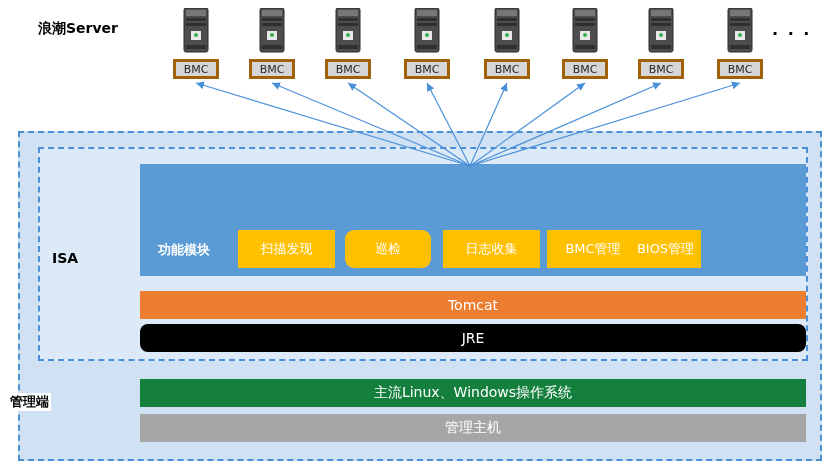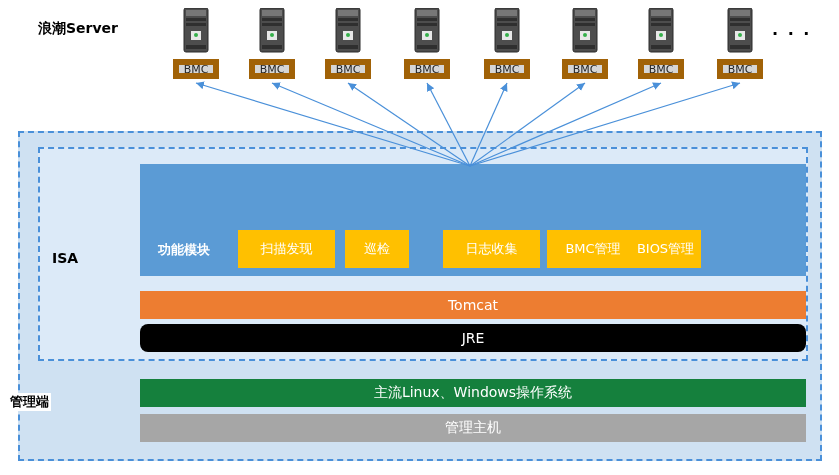--- a/index.html
+++ b/index.html
@@ -5,21 +5,21 @@
   * { margin:0; padding:0; box-sizing:border-box; }
   html,body { background:#ffffff; }
   body { font-family:"DejaVu Sans","Liberation Sans",sans-serif; }
   .canvas { position:relative; width:839px; height:475px; background:#ffffff; overflow:hidden; }
 
   .page-title { position:absolute; left:38px; top:20px; font-size:14px; font-weight:bold; color:#000; }
   .ellipsis { position:absolute; left:772px; top:20px; font-size:16px; font-weight:bold; color:#000; letter-spacing:2px; }
 
   .server { position:absolute; top:8px; width:46px; display:flex; flex-direction:column; align-items:center; }
   .server-icon { display:block; }
-  .bmc { margin-top:5px; width:46px; height:20px; background:#d6d6d6; border:6px solid #a16207;
+  .bmc { margin-top:5px; width:46px; height:20px; background:#d6d6d6; border:3px solid #a16207;
          color:#262626; font-size:11px; display:flex; align-items:center; justify-content:center; }
 
   .outer-box { position:absolute; left:18px; top:131px; width:804px; height:330px;
                background:#cfe1f2; border:2px dashed #4a90d9; }
   .isa-box   { position:absolute; left:38px; top:147px; width:770px; height:214px;
                background:#dcEAf8; background:#dceaf8; border:2px dashed #4a90d9; }
 
   .label-isa  { position:absolute; left:52px; top:250px; font-size:14px; font-weight:bold; color:#000; }
   .label-mgmt { position:absolute; left:8px;  top:393px; font-size:13px; font-weight:bold; color:#000; background:#fff; padding:0 2px; }
 
@@ -27,21 +27,21 @@
 
   .pill { position:absolute; display:flex; align-items:center; justify-content:center;
           color:#ffffff; font-size:14px; }
   .gui { left:238px; top:177px; width:247px; height:38px; background:#ed7d31; }
   .cli { left:493px; top:177px; width:247px; height:38px; background:#70ad47; }
 
   .modules-label { position:absolute; left:158px; top:241px; color:#ffffff; font-size:13px; font-weight:bold; }
   .module { position:absolute; top:230px; height:38px; background:#ffc000; color:#ffffff;
             font-size:13px; display:flex; align-items:center; justify-content:center; }
   .m0 { left:238px; width:97px; }
-  .m1 { left:345px; width:64px; }
+  .m1 { left:345px; width:86px;border-radius:9px; }
   .m2 { left:443px; width:97px; }
   .m3 { left:547px; width:92px; }
   .m4 { left:630px; width:71px; }
 
   .bar { position:absolute; left:140px; width:666px; height:28px; color:#ffffff; font-size:14px;
          display:flex; align-items:center; justify-content:center; }
   .tomcat { top:291px; background:#ed7d31; }
   .jre    { top:324px; background:#000000;border-radius:8px; }
   .os     { top:379px; background:#15803d; }
   .host   { top:414px; background:#a6a6a6; }

